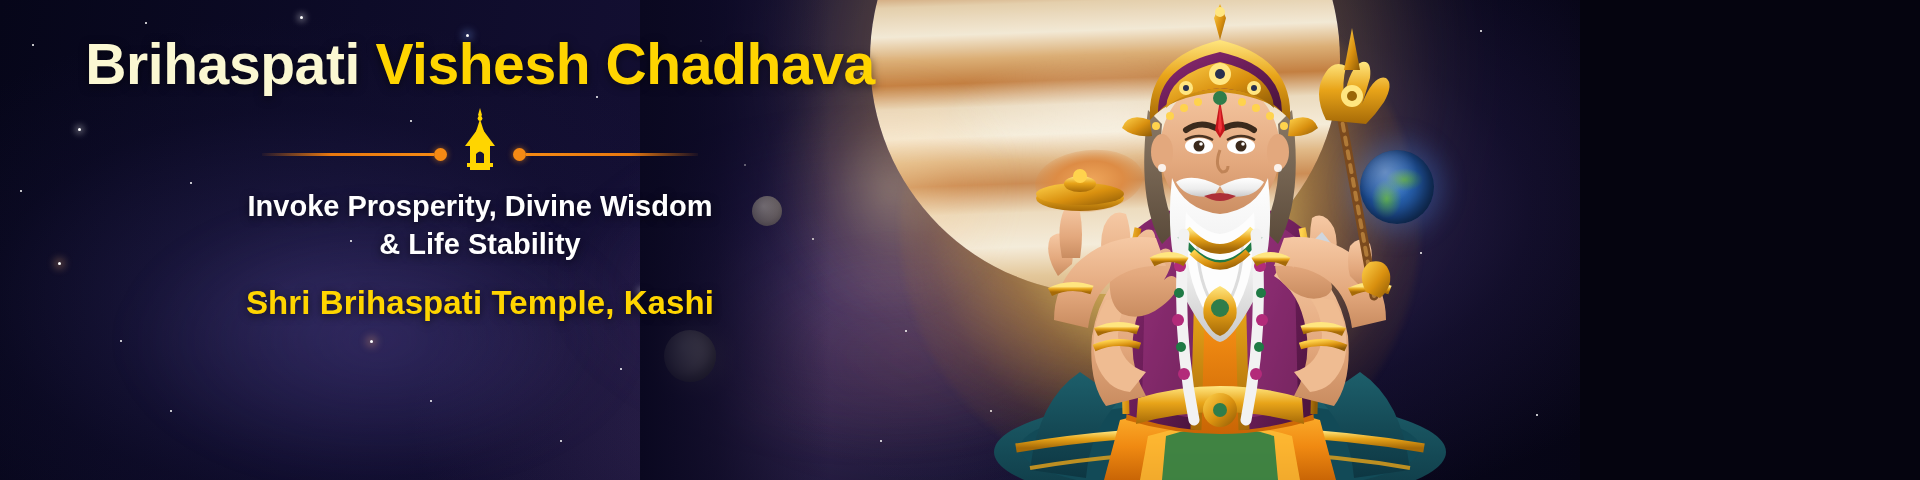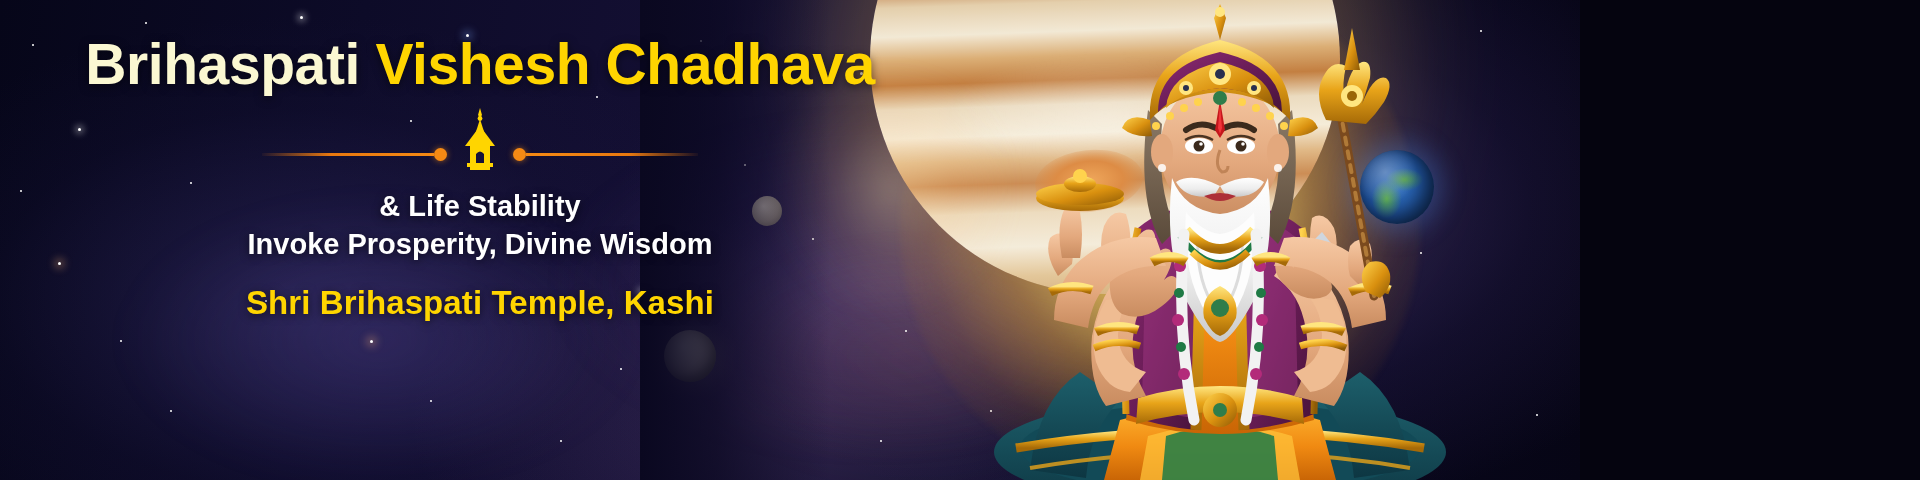--- a/index.html
+++ b/index.html
@@ -458,20 +458,20 @@
 
           <path d="M18 55 L18 46 Q22 41 26 46 L26 55 Z" fill="#16123a"></path>
 
           <rect x="9" y="55" width="26" height="4" fill="#ffd500"></rect>
           <rect x="12" y="59" width="20" height="3" fill="#ffd500"></rect>
         </svg>
       </span>
     </div>
 
     <div class="subtitle">
+      <div>Invoke Prosperity, Divine Wisdom</div>
       <div>&amp; Life Stability</div>
-      <div>Invoke Prosperity, Divine Wisdom</div>
     </div>
 
     <div class="venue">Shri Brihaspati Temple, Kashi</div>
   </div>
 
 </div>
 
 </body></html>

